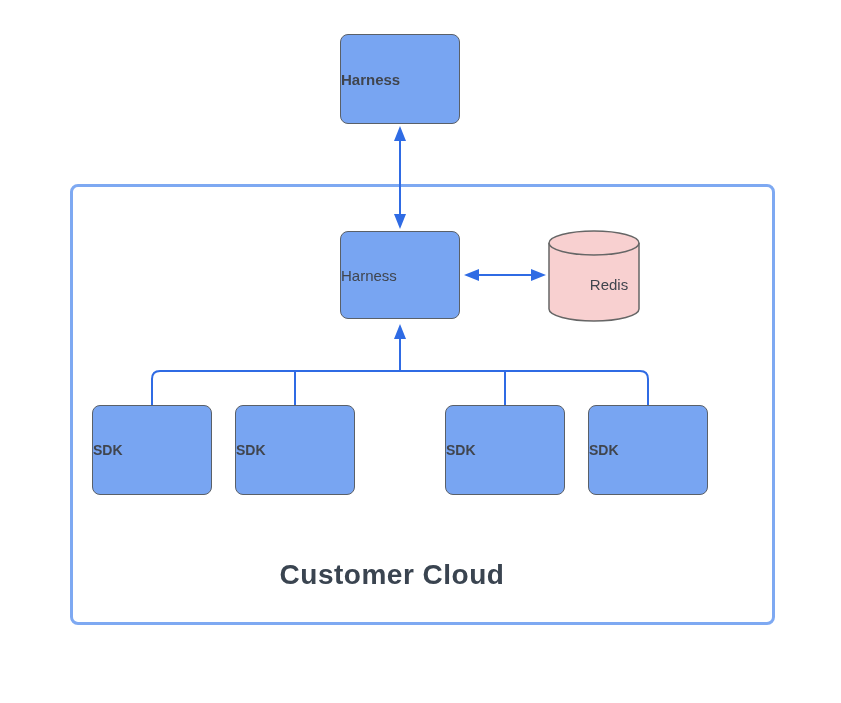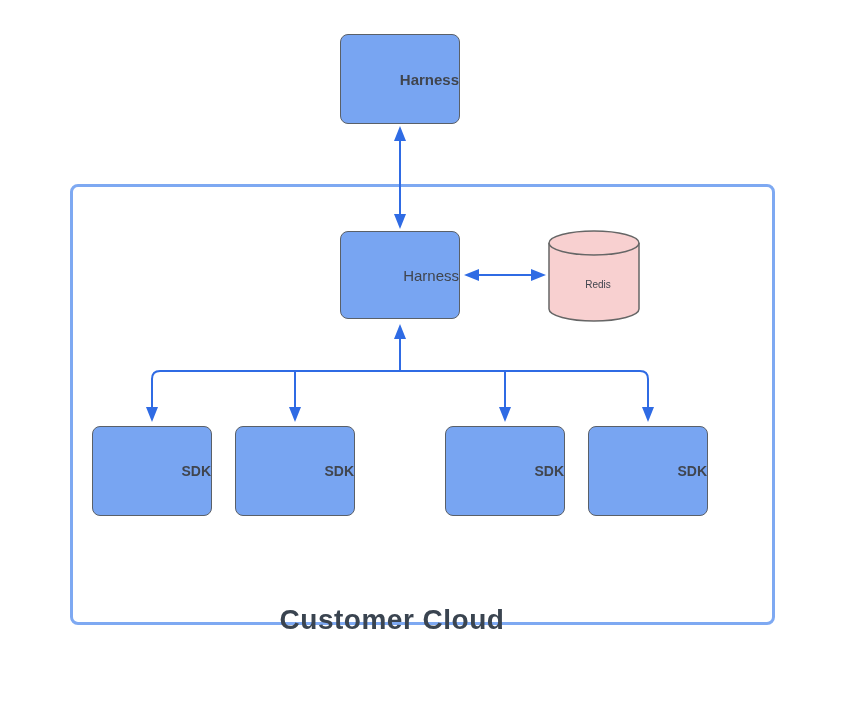--- a/index.html
+++ b/index.html
@@ -41,62 +41,61 @@
     z-index: 1;
   }
   .node {
     position: absolute;
     width: 120px;
     background: var(--node-fill, #78a5f2);
     border: 1px solid var(--node-border, #5a6068);
     border-radius: 8px;
     display: flex;
     align-items: center;
-    justify-content: flex-end;
+    justify-content: flex-start;
     color: var(--label-color, #40454e);
     font-size: 15px;
     z-index: 3;
     box-sizing: border-box;
   }
   .node.bold { font-weight: bold; }
   .node-harness { left: 340px; top: 34px;  height: 90px; }
   .node-primary { left: 340px; top: 231px; height: 88px; }
-  .node-sdk { height: 90px; top: 426px; font-size: 14px; }
+  .node-sdk { height: 90px; top: 405px; font-size: 14px; }
   .node-sdk1 { left: 92px; }
   .node-sdk2 { left: 235px; }
   .node-sdk3 { left: 445px; }
   .node-sdk4 { left: 588px; }
   .cylinder-wrap {
     position: absolute;
     left: 548px; top: 230px;
     width: 92px; height: 92px;
     z-index: 3;
   }
   .cylinder-wrap svg { position: absolute; left: 0; top: 0; }
   .cylinder-label {
     position: absolute;
-    left: 0; top: 16px;
+    left: 11px; top: 16px;
     width: 100px; height: 76px;
     display: flex;
     align-items: center;
     justify-content: center;
     color: var(--label-color, #40454e);
-    font-size: 10px;
+    font-size: 15px;
   }
   .container-title {
     position: absolute;
     left: 232px; top: 559px;
     width: 320px;
     text-align: center;
     font-size: 28px;
     font-weight: bold;
     letter-spacing: 0.5px;
     color: var(--title-color, #3a4450);
     z-index: 3;
-    margin-top: 45px;
   }
 </style>
 </head>
 <body>
 
 <div class="canvas">
 
   <div class="group-container"></div>
 
   <svg class="edges-layer" width="841" height="703" viewBox="0 0 841 703" xmlns="http://www.w3.org/2000/svg">

